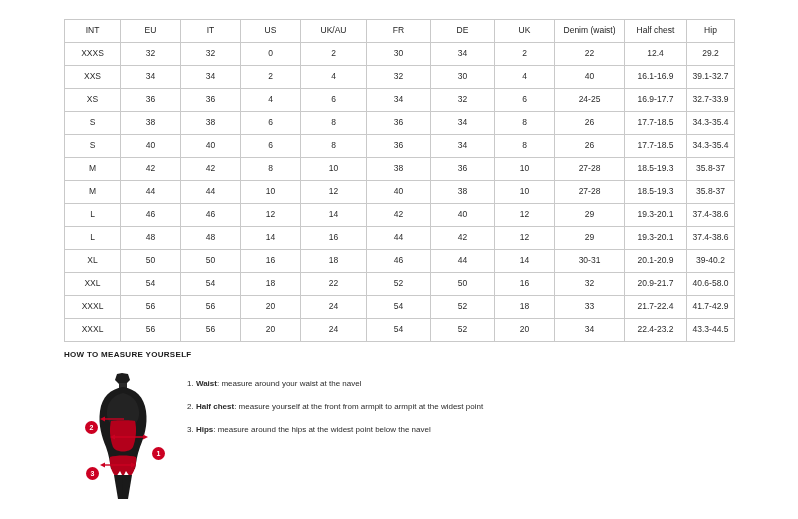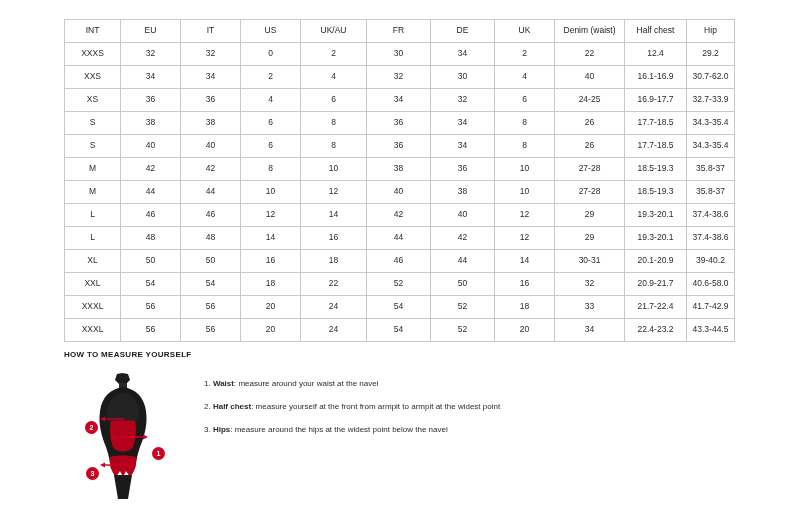--- a/index.html
+++ b/index.html
@@ -73,21 +73,20 @@
     font-size: 8px;
     font-weight: bold;
     letter-spacing: 0.3px;
     color: #1a1a1a;
     margin-bottom: 12px;
   }
   .measure-body {
     position: relative;
     display: flex;
     align-items: flex-start;
-    gap: 17px;
   }
   .figure-col {
     width: 115px;
     position: relative;
     height: 130px;
     flex: 0 0 115px;
   }
   .notes-col {
     padding-top: 8px;
     padding-left: 8px;
@@ -176,21 +175,21 @@
           <td>XXS</td>
           <td>34</td>
           <td>34</td>
           <td>2</td>
           <td>4</td>
           <td>32</td>
           <td>30</td>
           <td>4</td>
           <td>40</td>
           <td>16.1-16.9</td>
-          <td>30.7-62.0</td>
+          <td>39.1-32.7</td>
         </tr>
         <tr>
           <td>XS</td>
           <td>36</td>
           <td>36</td>
           <td>4</td>
           <td>6</td>
           <td>34</td>
           <td>32</td>
           <td>6</td>

